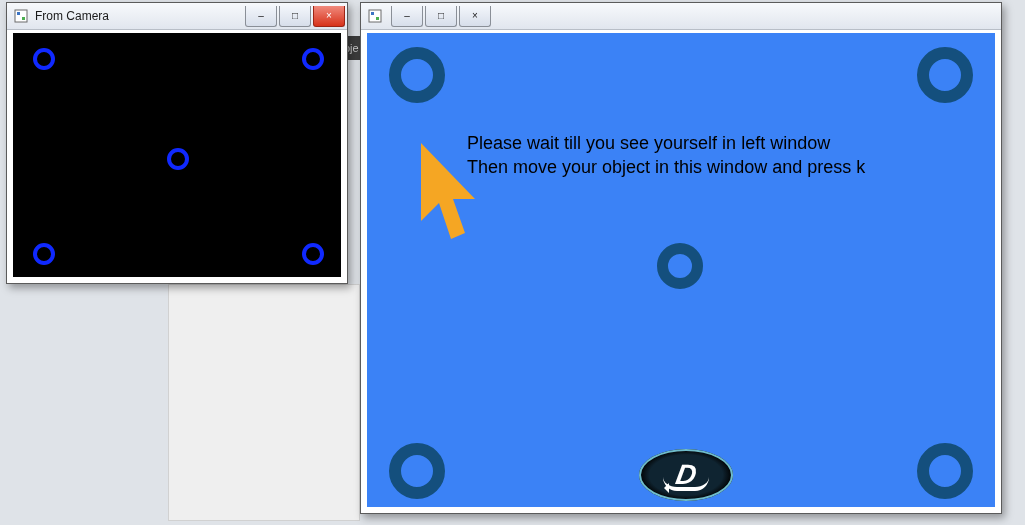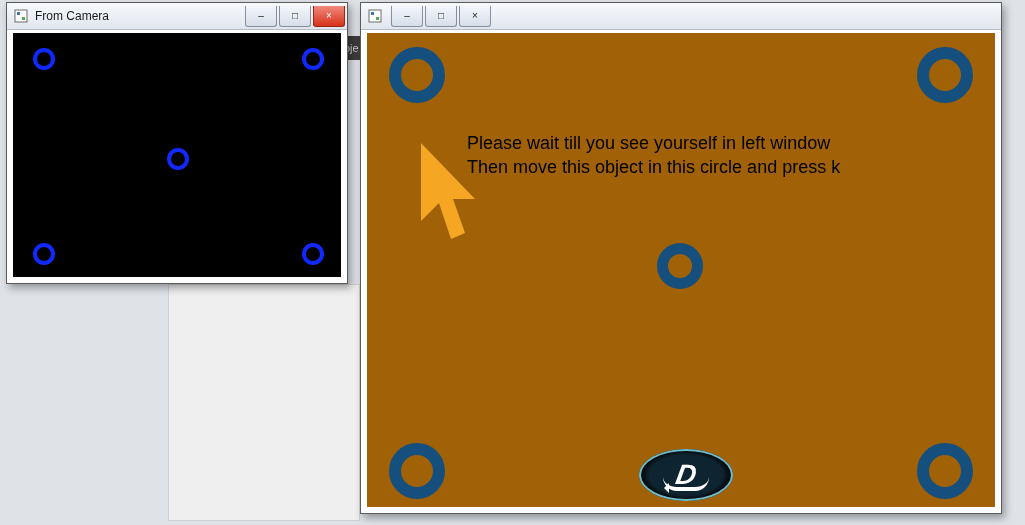--- a/index.html
+++ b/index.html
@@ -15,21 +15,21 @@
   .winbtn.close{background:linear-gradient(#f08a7d,#d7321a);color:#fff;border-color:#9c2414;}
   .client{position:absolute;left:6px;right:6px;top:30px;bottom:6px;}
 
   
   #camWin{left:6px;top:2px;width:340px;height:280px;}
   #camClient{background:#000;}
   .cam-ring{position:absolute;width:22px;height:22px;border:4px solid #1029ff;border-radius:50%;box-sizing:border-box;}
 
   
   #calWin{left:360px;top:2px;width:640px;height:510px;}
-  #calClient{background:#a16207;}
+  #calClient{background:#3b82f6;}
   .cal-ring{position:absolute;width:56px;height:56px;border:12px solid #144f7d;border-radius:50%;box-sizing:border-box;}
   .cal-ring.center{width:46px;height:46px;border-width:11px;}
   .instr{position:absolute;left:100px;top:98px;font-size:18px;font-family:"Myriad Pro","Segoe UI",Arial,sans-serif;color:#000;line-height:1.35;}
   .cursor{position:absolute;left:44px;top:110px;}
 
   
   .logo{position:absolute;left:272px;bottom:6px;width:94px;height:52px;border-radius:50%/50%;background:radial-gradient(ellipse at center,#0f2431 0%,#0f2431 55%,#000 70%);display:flex;align-items:center;justify-content:center;box-shadow:inset 0 0 0 2px #6fbccb;}
   .logo span{color:#fff;font:italic 900 28px/1 Arial,sans-serif;transform:skewX(-10deg);}
   .logo .swoosh{position:absolute;bottom:10px;width:46px;height:10px;border-bottom:4px solid #fff;border-radius:0 0 40px 40px;}
   .logo .swoosh::after{content:"";position:absolute;left:-4px;bottom:-6px;border:5px solid transparent;border-right-color:#fff;}
@@ -89,21 +89,21 @@
     <div id="calClient" class="client">
 
       <div class="cal-ring" style="left:22px;top:14px"></div>
       <div class="cal-ring" style="right:22px;top:14px"></div>
       <div class="cal-ring center" style="left:290px;top:210px"></div>
       <div class="cal-ring" style="left:22px;bottom:8px"></div>
       <div class="cal-ring" style="right:22px;bottom:8px"></div>
 
       <div class="instr">
         <div>Please wait till you see yourself in left window</div>
-        <div>Then move this object in this circle and press k</div>
+        <div>Then move your object in this window and press k</div>
       </div>
 
       <svg class="cursor" width="70" height="110" viewBox="0 0 70 110">
         <polygon points="10,0 10,78 28,60 40,96 54,90 42,56 64,56" fill="#f5a623"></polygon>
       </svg>
 
       <div class="logo">
         <span>D</span>
         <div class="swoosh"></div>
       </div>

